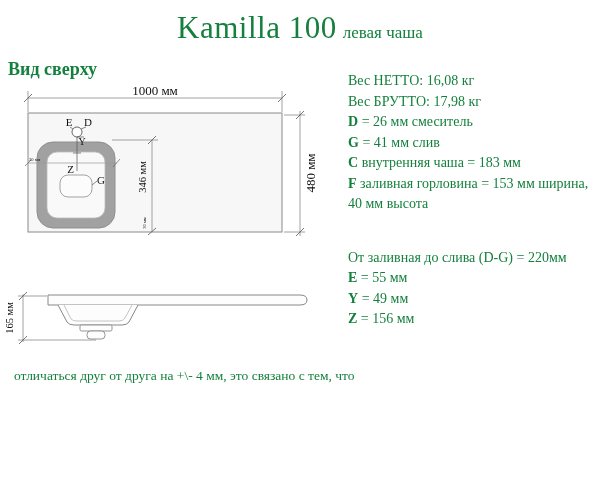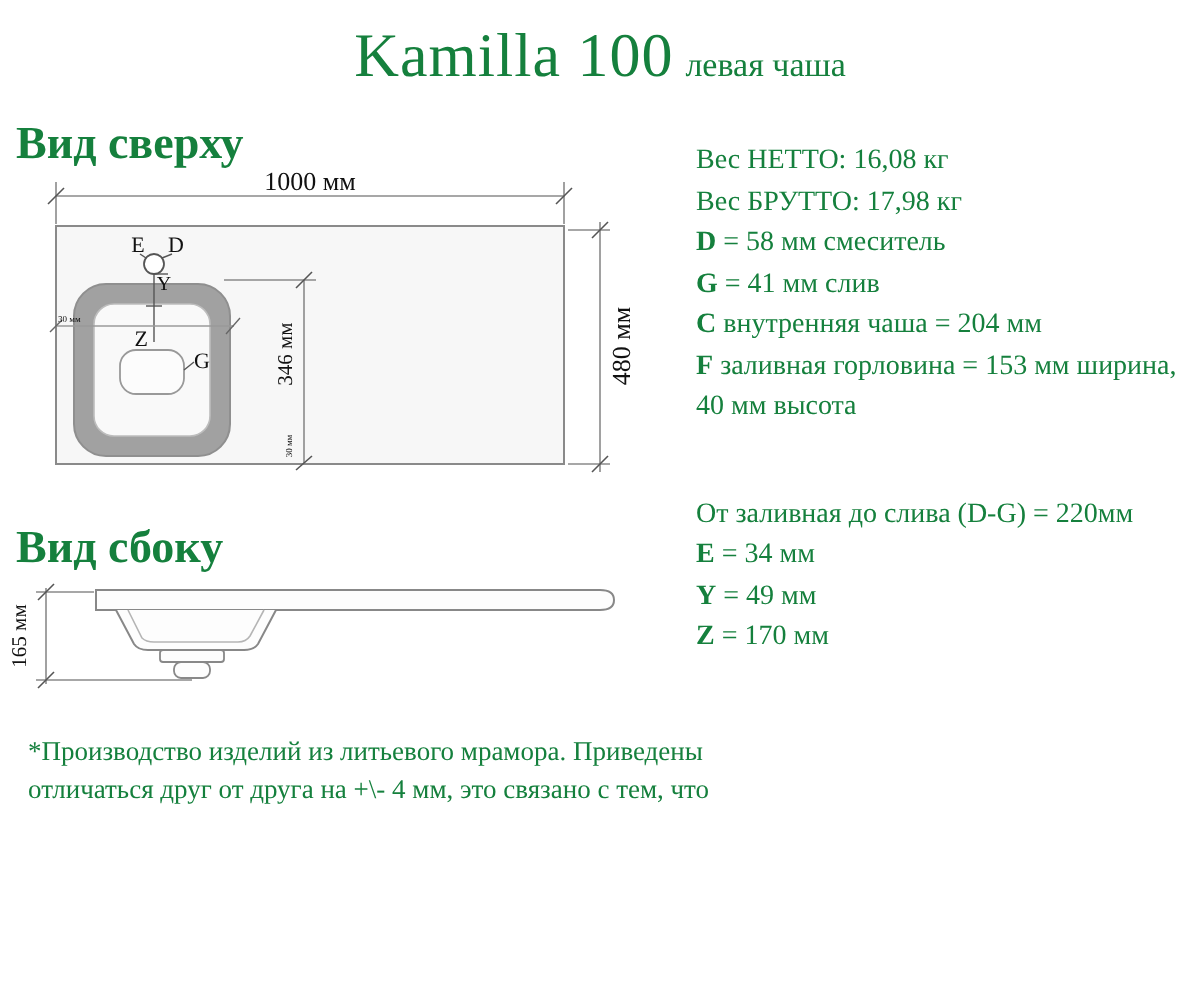--- a/index.html
+++ b/index.html
@@ -3,21 +3,21 @@
 <meta charset="utf-8">
 <style>
   html,body { margin:0; padding:0; background:#ffffff; }
   .page {
     position:relative; width:600px; height:502px; background:#ffffff;
     font-family:"Liberation Serif", serif; color:#15803d; overflow:hidden;
   }
   .title { position:absolute; top:10px; left:0; width:600px; text-align:center; white-space:nowrap; }
   .title .main  { font-size:31px; letter-spacing:0.5px; }
   .title .suffix{ font-size:17px; margin-left:6px; }
-  .view-heading { position:absolute; left:8px; font-size:23px; font-weight:bold; }
+  .view-heading { position:absolute; left:8px; font-size:18px; font-weight:bold; }
   .h-top  { top:59px; }
   .h-side { top:261px; }
   svg text { font-family:"Liberation Serif", serif; fill:#111; }
   .svg-abs { position:absolute; left:0; }
   .specs { position:absolute; left:348px; top:71px; width:255px; font-size:14px; }
   .spec-row { line-height:20.5px; min-height:20.5px; }
   .spec-row b { font-weight:bold; }
   .spec-gap { margin-top:33px; }
   .note { position:absolute; left:14px; top:366px; width:360px; font-size:13.5px; line-height:19.3px; }
 </style>
@@ -84,21 +84,20 @@
     <g stroke="#8a8a8a" stroke-width="0.8">
       <line x1="112" y1="55" x2="158" y2="55"></line>
       <line x1="152" y1="55" x2="152" y2="147"></line>
       <line x1="148" y1="59" x2="156" y2="51" stroke="#555"></line>
       <line x1="148" y1="150" x2="156" y2="143" stroke="#555"></line>
     </g>
     <text x="146" y="92" font-size="10.5" text-anchor="middle" transform="rotate(-90 146 92)">346 мм</text>
     <text x="146" y="138" font-size="4.5" text-anchor="middle" transform="rotate(-90 146 138)">30 мм</text>
   </svg>
 
-  <div class="view-heading h-side">Вид сбоку</div>
 
   <svg class="svg-abs" style="top:290px;" width="330" height="65" viewBox="0 0 330 65">
 
     <path d="M48,5 L300,5 Q307,5 307,10 Q307,15 300,15 L48,15 Z" fill="#fdfdfd" stroke="#888" stroke-width="1"></path>
 
     <path d="M58,15 L67,32 Q69,35 74,35 L122,35 Q127,35 129,32 L138,15" fill="#fdfdfd" stroke="#888" stroke-width="1"></path>
     <path d="M64,15 L71,29 Q73,31 77,31 L119,31 Q123,31 125,28 L132,15" fill="none" stroke="#b5b5b5" stroke-width="0.8"></path>
 
     <rect x="80" y="35" width="32" height="6" rx="1.5" fill="#fdfdfd" stroke="#888" stroke-width="0.9"></rect>
     <rect x="87" y="41" width="18" height="8" rx="3.5" fill="#fdfdfd" stroke="#888" stroke-width="0.9"></rect>
@@ -109,29 +108,28 @@
       <line x1="23" y1="4" x2="23" y2="52"></line>
       <line x1="19" y1="10" x2="27" y2="2" stroke="#555"></line>
       <line x1="19" y1="54" x2="27" y2="46" stroke="#555"></line>
     </g>
     <text x="13" y="28" font-size="10.5" text-anchor="middle" transform="rotate(-90 13 28)">165 мм</text>
   </svg>
 
   <div class="specs">
     <div class="spec-row"><b></b><span>Вес НЕТТО: 16,08 кг</span></div>
     <div class="spec-row"><b></b><span>Вес БРУТТО: 17,98 кг</span></div>
-    <div class="spec-row"><b>D</b><span> = 58 мм смеситель</span></div>
+    <div class="spec-row"><b>D</b><span> = 26 мм смеситель</span></div>
     <div class="spec-row"><b>G</b><span> = 41 мм слив</span></div>
-    <div class="spec-row"><b>C</b><span> внутренняя чаша = 204 мм</span></div>
+    <div class="spec-row"><b>C</b><span> внутренняя чаша = 183 мм</span></div>
     <div class="spec-row"><b>F</b><span> заливная горловина = 153 мм ширина,</span></div>
     <div class="spec-row"><b></b><span>40 мм высота</span></div>
     <div class="spec-row spec-gap"><b></b><span>От заливная до слива (D-G) = 220мм</span></div>
-    <div class="spec-row"><b>E</b><span> = 34 мм</span></div>
+    <div class="spec-row"><b>E</b><span> = 55 мм</span></div>
     <div class="spec-row"><b>Y</b><span> = 49 мм</span></div>
-    <div class="spec-row"><b>Z</b><span> = 170 мм</span></div>
+    <div class="spec-row"><b>Z</b><span> = 156 мм</span></div>
   </div>
 
   <div class="note">
-    <div>*Производство изделий из литьевого мрамора. Приведены</div>
     <div>отличаться друг от друга на +\- 4 мм, это связано с тем, что</div>
   </div>
 
 </div>
 
 </body></html>

